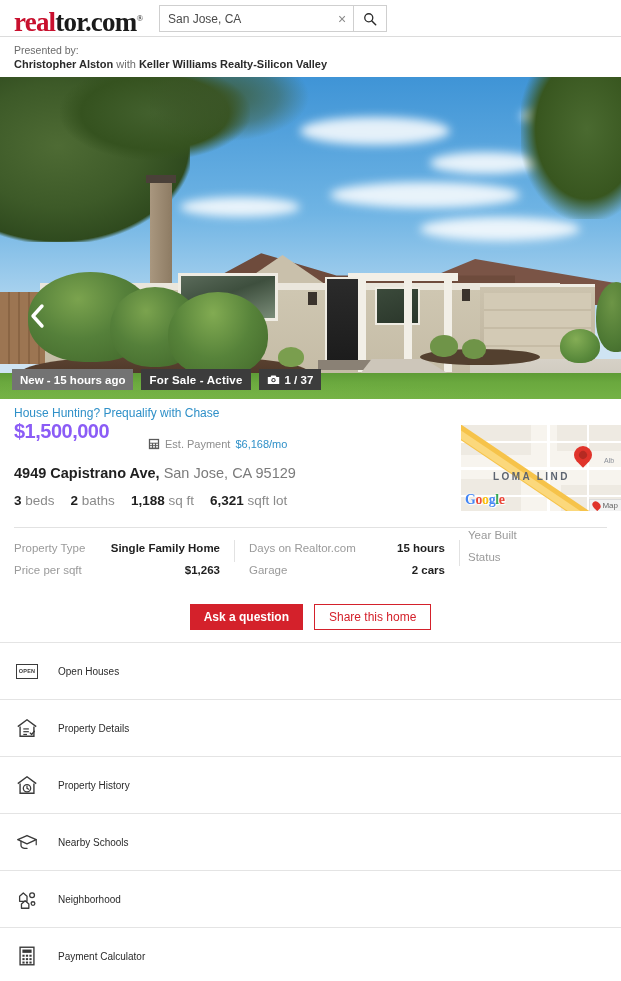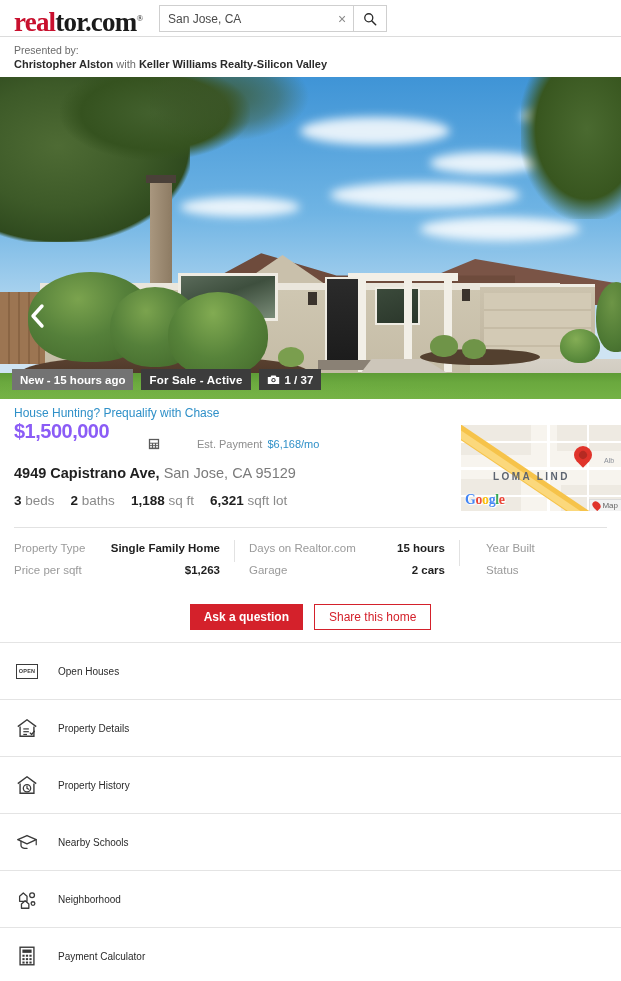--- a/index.html
+++ b/index.html
@@ -226,21 +226,21 @@
   }
   .price {
     position:absolute; left:14px; top:416px;
     font-size:20px; font-weight:bold; color:#8b5cf6; letter-spacing:-0.5px;
     line-height:30px;
   }
   .estpay {
     position:absolute; left:148px; top:437px;
     display:flex; align-items:center; gap:5px; font-size:11px; line-height:14px;
   }
-  .estpay .lbl { color:#8d8d8d;margin-left:32px; }
+  .estpay .lbl { color:#8d8d8d; }
   .estpay .amt { color:#2f90c8; cursor:pointer; }
 
   .address {
     position:absolute; left:14px; top:464px; font-size:14.5px; line-height:19px;
   }
   .address .street { color:#1f1f1f; font-weight:bold; }
   .address .city { color:#7b7b7b; font-weight:normal; }
 
   .stats {
     position:absolute; left:14px; top:492px;
@@ -310,21 +310,21 @@
   .divider-top {
     position:absolute; left:14px; top:527px; width:593px; height:1px; background:#e2e2e2;
   }
   .details {
     position:absolute; left:14px; top:540px; width:595px;
     display:flex;
   }
   .dcol { display:flex; flex-direction:column; gap:5px; }
   .dcol.c1 { width:220px; padding-right:14px; }
   .dcol.c2 { width:225px; padding:0 14px; border-left:1px solid #e2e2e2; }
-  .dcol.c3 { width:150px; padding-left:26px; border-left:1px solid #e2e2e2; }
+  .dcol.c3 { width:150px; padding-left:8px; border-left:1px solid #e2e2e2;justify-content:flex-end; }
   .drow {
     display:flex; justify-content:space-between; align-items:baseline;
     font-size:11.5px; line-height:17px;
   }
   .drow .k { color:#9a9a9a; }
   .drow .v { color:#1f1f1f; font-weight:bold; }
 
   
   .actions {
     position:absolute; left:0; top:604px; width:621px;

